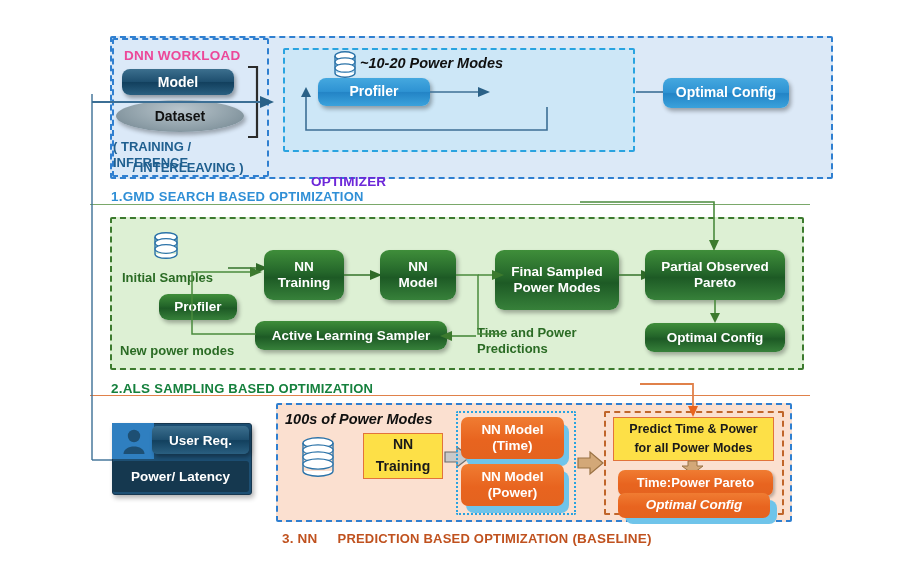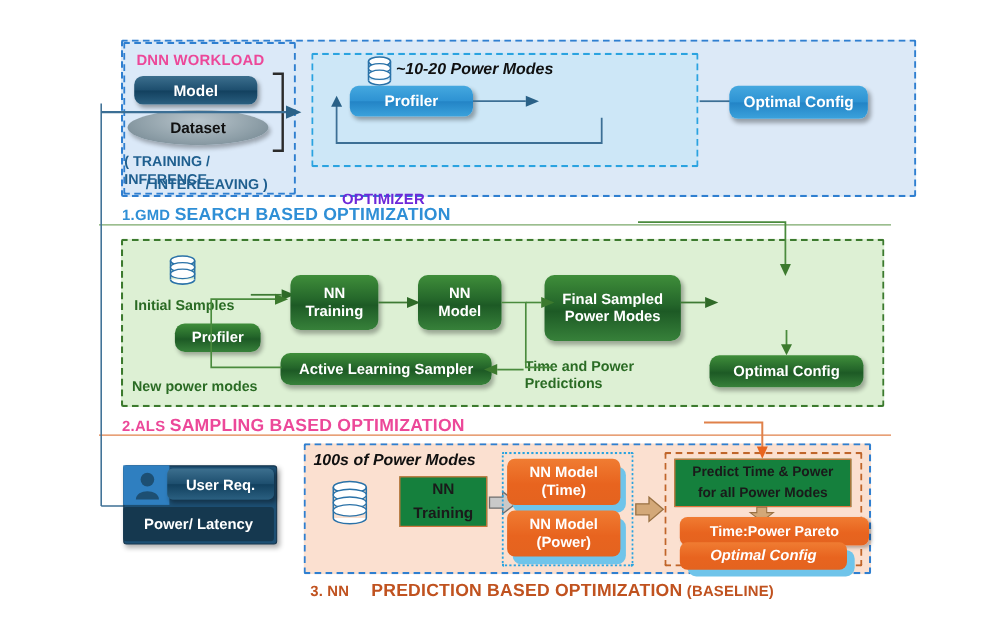--- a/index.html
+++ b/index.html
@@ -58,23 +58,23 @@
     border-radius: 2px;
   }
 
   
   .caption {
     font-weight: bold;
     white-space: nowrap;
     letter-spacing: .2px;
   }
   .caption .big { font-size: 13.5px; }
-  .caption .small { font-size: 16px; }
+  .caption .small { font-size: 13px; }
   .cap-blue  { color: #2f8fd6; }
-  .cap-green { color: #ec4899; }
+  .cap-green { color: #15803d; }
   .cap-orange{ color: #c0521f; }
 
   
   .pill-blue {
     background: linear-gradient(to bottom, #45a8df 0%, #2e93d3 48%, #2384c6 52%, #3ba2dc 100%);
     border-radius: 8px;
     color: #ffffff;
     font-weight: bold;
     font-size: 14px;
     display: flex;
@@ -130,21 +130,21 @@
     color: #ffffff;
     font-weight: bold;
     font-size: 13.5px;
     display: flex;
     align-items: center;
     justify-content: center;
     text-align: center;
     line-height: 1.2;
   }
   .box-orange-light {
-    background: #15803d;
+    background: #fde047;
     border: 1px solid #e2733b;
     color: #1a1a1a;
     font-weight: bold;
     font-size: 13px;
     display: flex;
     align-items: center;
     justify-content: center;
     text-align: center;
     line-height: 1.55;
   }
@@ -286,20 +286,24 @@
   <div class="abs box-green" style="left:495px; top:250px; width:124px; height:60px; white-space:pre-line;">
     <span>Final Sampled
 Power Modes</span>
   </div>
 
   <svg class="abs" style="left:619px; top:268px;" width="36" height="14">
     <line x1="0" y1="7" x2="22" y2="7" stroke="#3e7a34" stroke-width="1.6"></line>
     <polygon points="22,2 34,7 22,12" fill="#2f6a28"></polygon>
   </svg>
 
+  <div class="abs box-green" style="left:645px; top:250px; width:140px; height:50px; white-space:pre-line;">
+    <span>Partial Observed
+Pareto</span>
+  </div>
 
   <svg class="abs" style="left:580px; top:196px;" width="150" height="58">
     <path d="M0 6 L134 6 L134 48" stroke="#4a8b3d" stroke-width="1.6" fill="none"></path>
     <polygon points="129,44 134,55 139,44" fill="#3c7a2e"></polygon>
   </svg>
 
   <svg class="abs" style="left:708px; top:300px;" width="14" height="24">
     <line x1="7" y1="0" x2="7" y2="14" stroke="#4a8b3d" stroke-width="1.6"></line>
     <polygon points="2,13 7,23 12,13" fill="#3c7a2e"></polygon>
   </svg>
@@ -397,21 +401,21 @@
 
   <div class="abs box-orange-light" style="left:613px; top:417px; width:161px; height:44px; white-space:pre-line; flex-direction:column; font-size:12.5px;">
     <span>Predict Time &amp; Power
 for all Power Modes</span>
   </div>
 
   <svg class="abs" style="left:682px; top:461px;" width="22" height="14">
     <polygon points="6,0 15,0 15,5 21,5 10.5,13 0,5 6,5" fill="#d3a878" stroke="#9a7244" stroke-width="1"></polygon>
   </svg>
 
-  <div class="abs box-orange" style="left:618px; top:470px; width:172px; height:26px; font-size:13px; box-shadow:2px 2px 3px rgba(0,0,0,0.25);">
+  <div class="abs box-orange" style="left:618px; top:470px; width:155px; height:26px; font-size:13px; box-shadow:2px 2px 3px rgba(0,0,0,0.25);">
     <span>Time:Power Pareto</span>
   </div>
 
   <svg class="abs" style="left:682px; top:494px;" width="22" height="12">
     <polygon points="6,0 15,0 15,4 21,4 10.5,11 0,4 6,4" fill="#d3a878" stroke="#9a7244" stroke-width="1"></polygon>
   </svg>
 
   <div class="abs shadow-blue-under" style="left:625px; top:500px; width:152px; height:24px;"></div>
   <div class="abs box-orange" style="left:618px; top:493px; width:152px; height:25px; font-size:13.5px; font-style:italic;">
     <span>Optimal Config</span>

